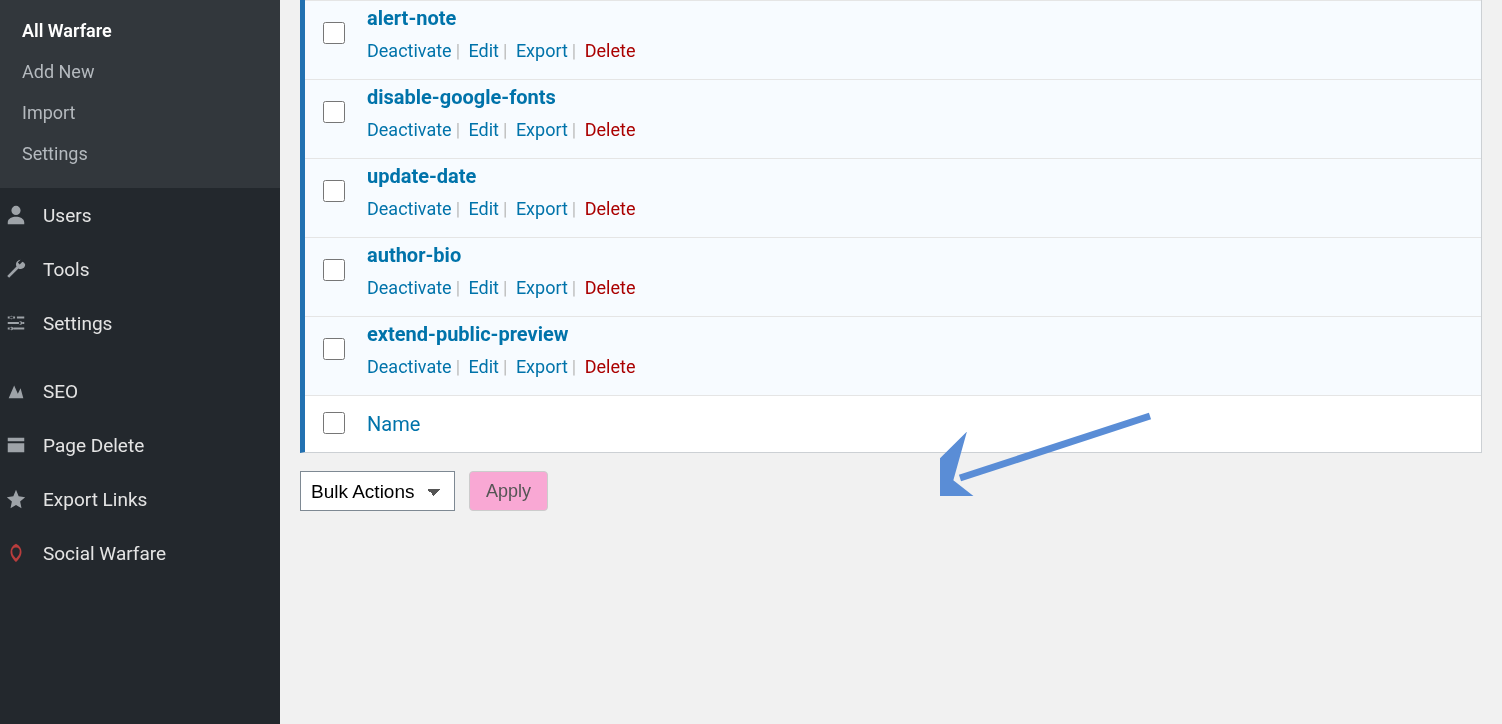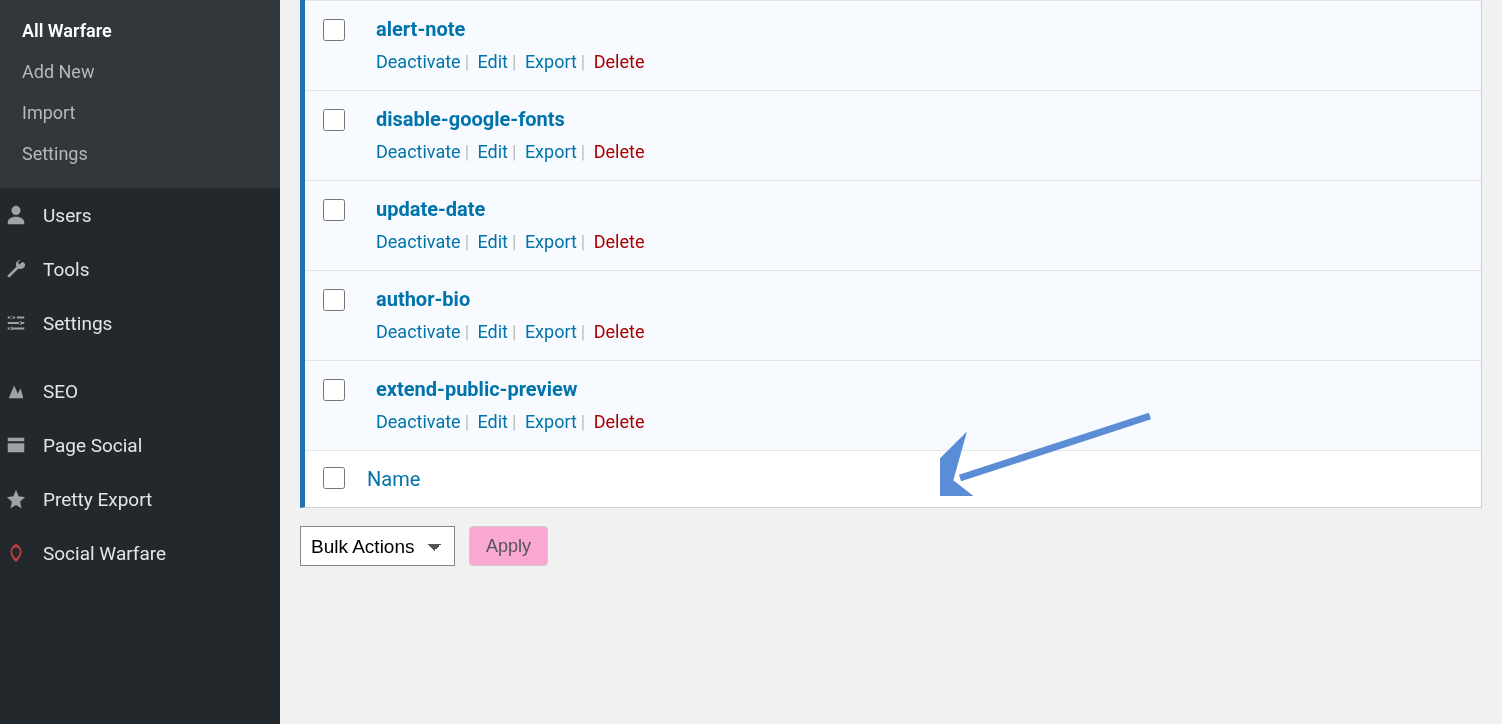--- a/index.html
+++ b/index.html
@@ -71,25 +71,24 @@
   }
   .snippet-table {
     background: #fff;
     border: 1px solid #ccd0d4;
     border-left: 5px solid #2271b1;
     border-top: none;
     margin-top: 0;
   }
   .row {
     display: flex;
-    align-items: flex-start;
-    padding: 16px 18px 18px 18px;
+    align-items: center;
+    padding: 5px 18px 18px 18px;
     border-top: 1px solid #e5e5e5;
     background: #f7fbff;
-    gap: 9px;
   }
   .row:first-child { border-top: 1px solid #e5e5e5; }
   .row-footer {
     display: flex;
     align-items: center;
     padding: 14px 18px;
     border-top: 1px solid #e5e5e5;
     background: #fff;
   }
   .checkbox-cell {
@@ -205,29 +204,29 @@
           </svg>
       </span>
       <span>SEO</span>
     </div>
     <div class="menu-item">
       <span class="menu-icon">
         <svg viewBox="0 0 24 24" width="22" height="22">
             <path d="M3 4h18v4H3zM3 10h18v10H3zM6 13h3v3H6zm5 0h3v3h-3zm5 0h3v3h-3z"></path>
           </svg>
       </span>
-      <span>Page Social</span>
+      <span>Page Delete</span>
     </div>
     <div class="menu-item">
       <span class="menu-icon">
         <svg viewBox="0 0 24 24" width="22" height="22">
             <path d="M12 2l2.9 6.9L22 10l-5.5 4.8L18 22l-6-3.5L6 22l1.5-7.2L2 10l7.1-1.1z"></path>
           </svg>
       </span>
-      <span>Pretty Export</span>
+      <span>Export Links</span>
     </div>
     <div class="menu-item">
       <span class="menu-icon" style="color:#b93d3d;fill:#b93d3d">
         <svg viewBox="0 0 24 24" width="22" height="22">
             <path d="M12 2c4 2 6 5 6 9 0 5-4 9-6 11-2-2-6-6-6-11 0-4 2-7 6-9zm0 4a4 4 0 0 0-4 5c0 3 2 5 4 7 2-2 4-4 4-7a4 4 0 0 0-4-5z"></path>
           </svg>
       </span>
       <span>Social Warfare</span>
     </div>
   </aside>

